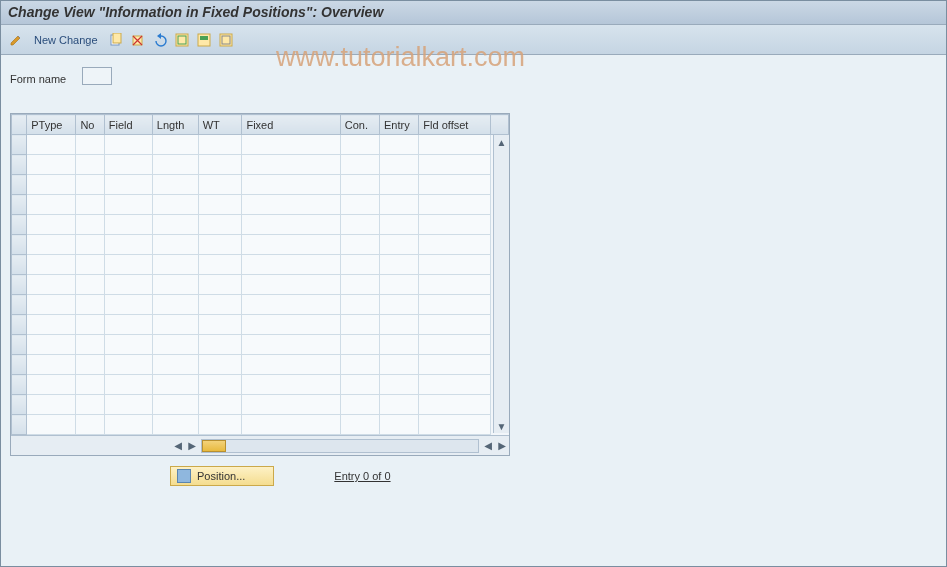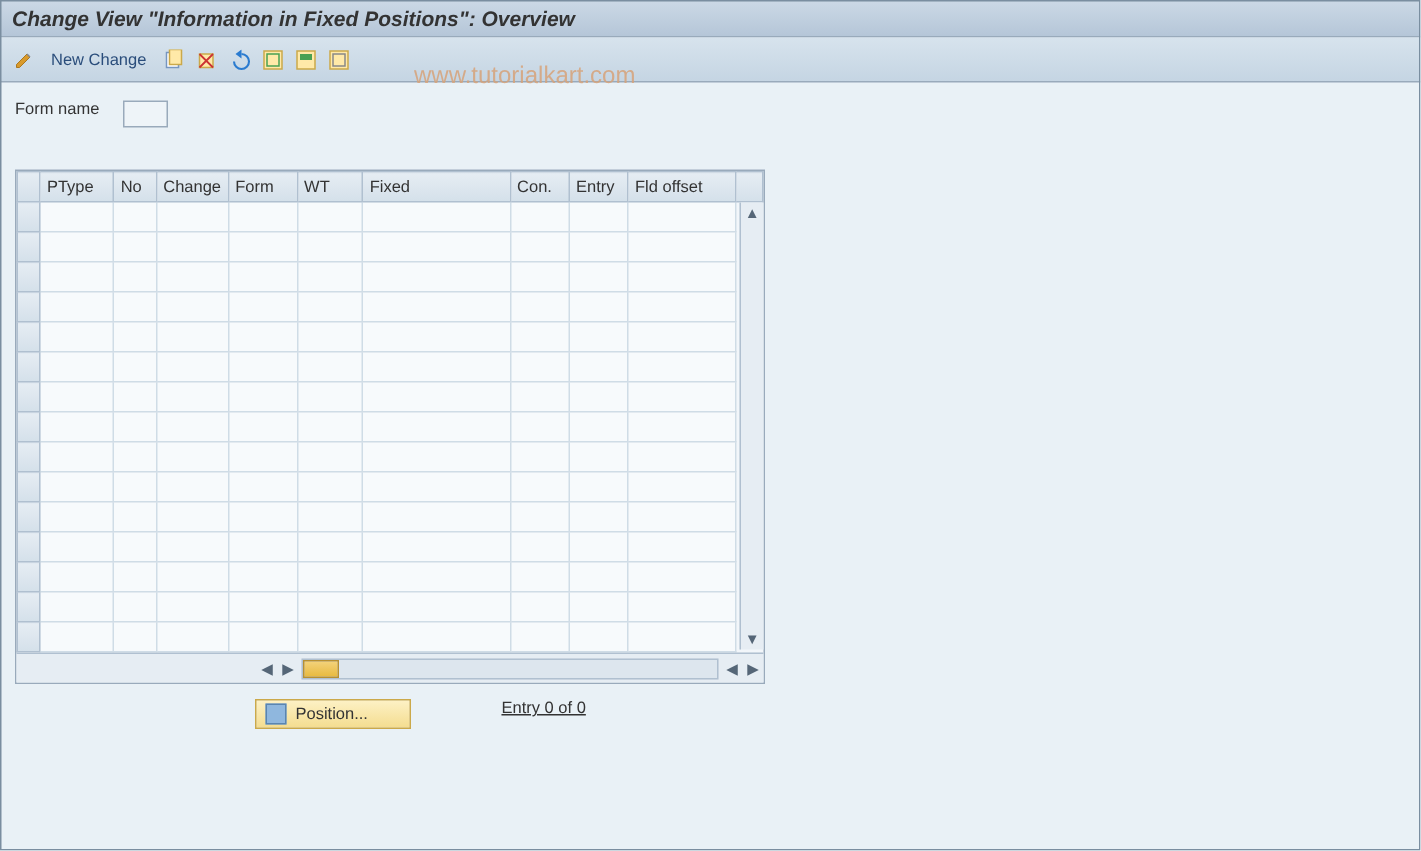--- a/index.html
+++ b/index.html
@@ -41,21 +41,21 @@
     cursor: pointer;
   }
   .tb-link {
     color: #2a4d7b;
     cursor: pointer;
     padding: 0 4px;
   }
   .form-area {
     padding: 12px 10px 8px 10px;
     display: flex;
-    align-items: flex-start;
+    align-items: flex-end;
     gap: 16px;
   }
   .form-label { color: #333; }
   .form-input {
     width: 30px;
     height: 18px;
     border: 1px solid #9ab;
     background: #eef4f8;
   }
   .table-wrap {
@@ -137,20 +137,21 @@
     border:1px solid #b89030;
   }
   .config-corner {
     background:linear-gradient(#f3d27a,#e8ba3f);
     border:1px solid #b89030;
   }
   .footer-row {
     margin: 10px 10px 0 10px;
     width: 500px;
     display:flex;
+    align-items:center;
     gap: 60px;
     padding-left: 160px;
   }
   .position-btn {
     display:flex;
     align-items:center;
     gap:6px;
     background:linear-gradient(#fdf1c5,#f4dd90);
     border:1px solid #cba94a;
     padding:2px 28px 2px 6px;
@@ -160,21 +161,21 @@
   .position-btn .pico {
     width:14px;height:14px;
     background:#8fb7de;
     border:1px solid #5a85b0;
   }
   .entry-text { color:#333;text-decoration:underline; }
   .watermark {
     position:absolute;
     top:42px;
     left:276px;
-    font-size:16px;
+    font-size:27px;
     color:#d7a37a;
     opacity:0.85;
     font-family: Arial, sans-serif;
     pointer-events:none;
   }
   .outer-border {
     border:1px solid #7a8ea0;
     width:947px;height:567px;
     position:absolute;top:0;left:0;
     pointer-events:none;
@@ -251,22 +252,22 @@
       <col style="width:36px">
         <col style="width:36px">
         <col style="width:66px">
       <col style="width:16px">
     </colgroup>
     <thead>
       <tr>
         <th></th>
         <th>PType</th>
         <th>No</th>
-        <th>Change</th>
-        <th>Form</th>
+        <th>Field</th>
+        <th>Lngth</th>
         <th>WT</th>
         <th>Fixed</th>
         <th>Con.</th>
         <th>Entry</th>
         <th>Fld offset</th>
         <th class="config-corner"></th>
       </tr>
     </thead>
     <tbody id="tbody">
         <tr>

